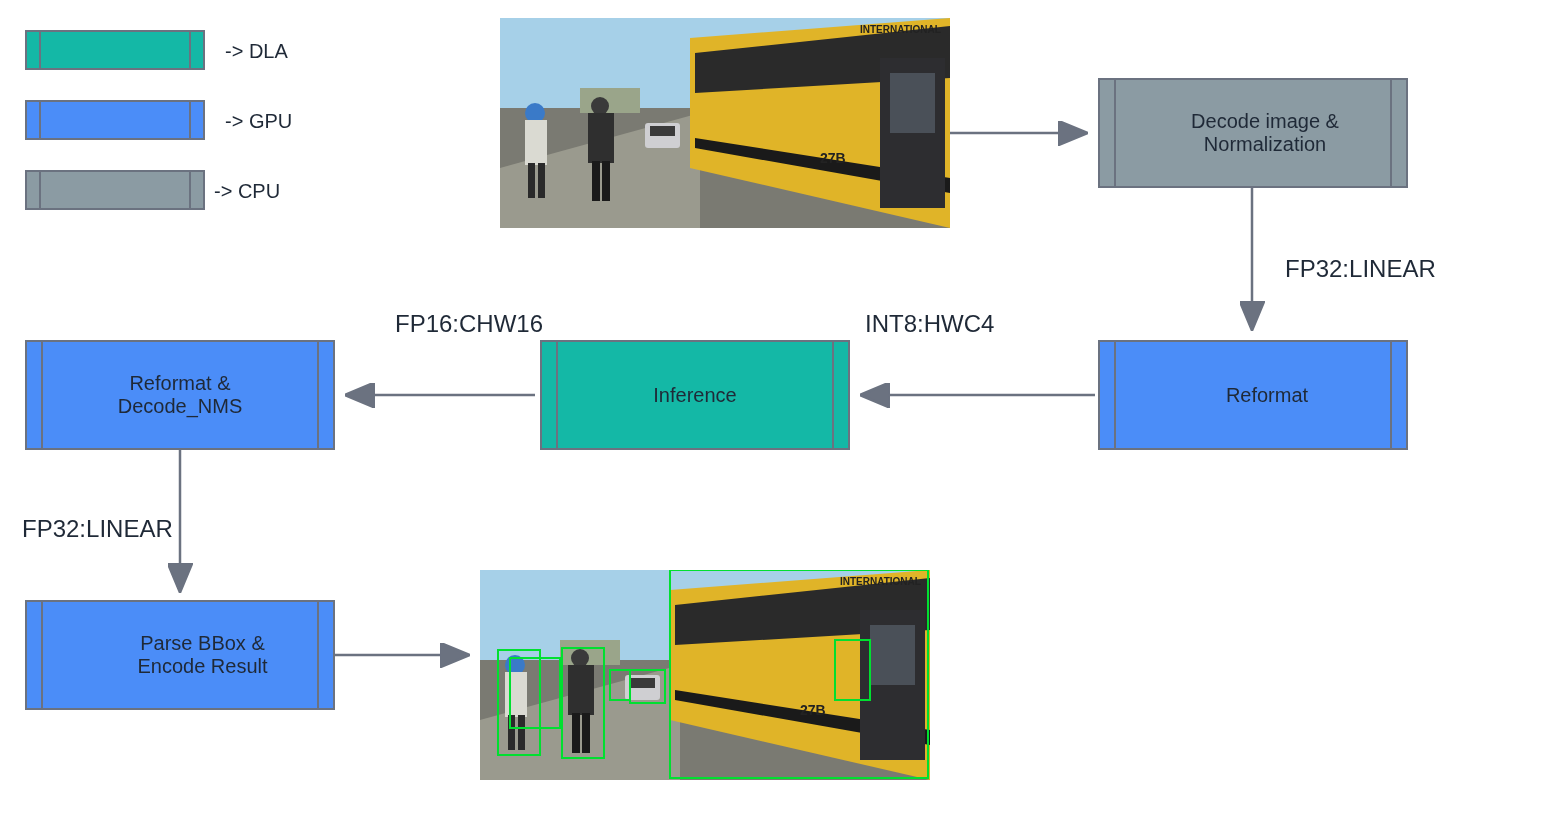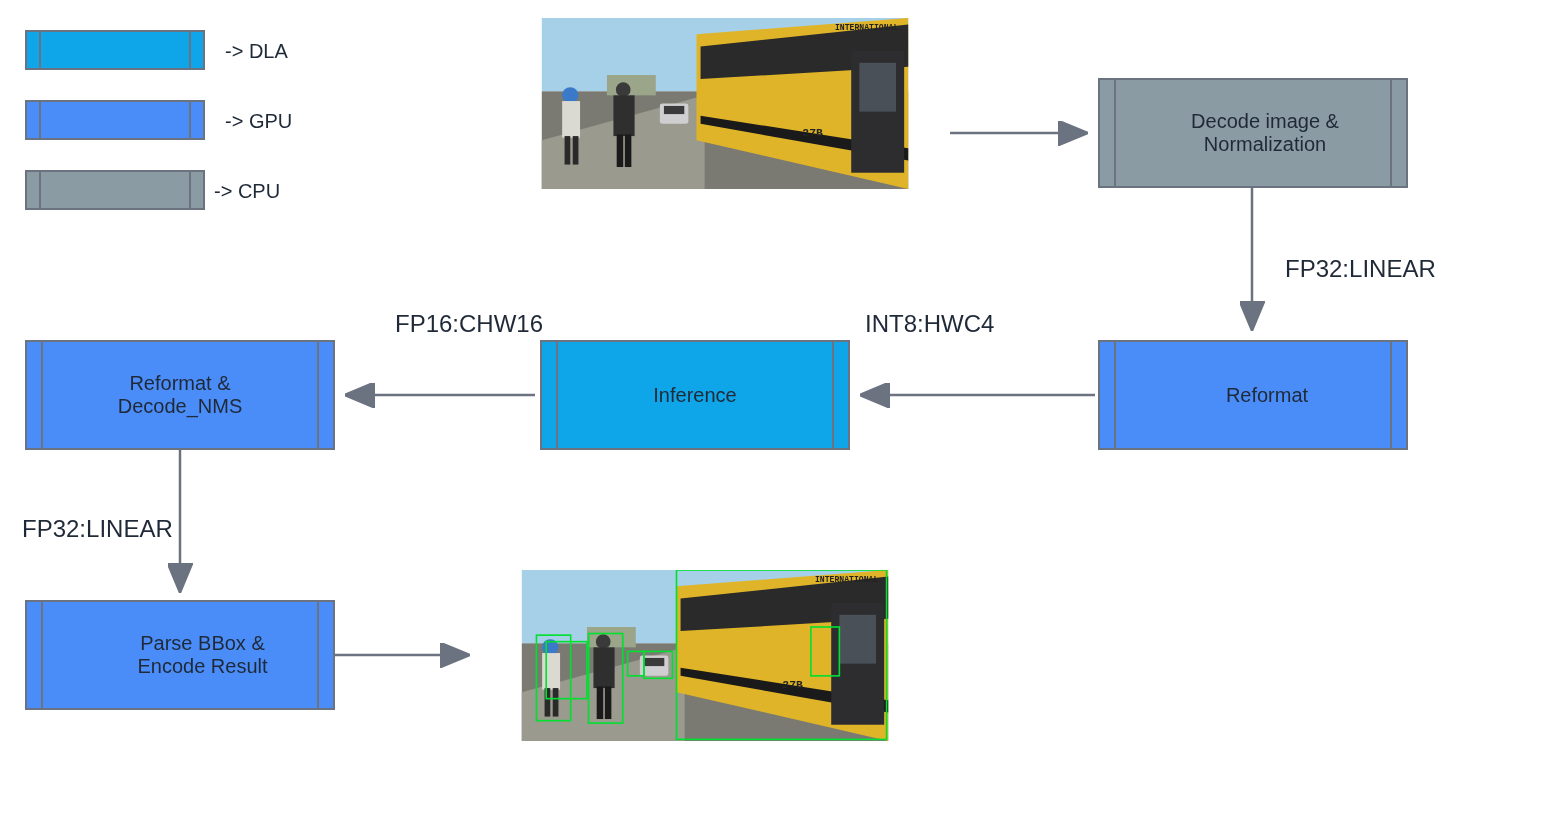--- a/index.html
+++ b/index.html
@@ -25,21 +25,21 @@
   .box::before, .box::after {
     content: '';
     position: absolute;
     top: 0;
     bottom: 0;
     width: 2px;
     background: #6b7280;
   }
   .box::before { left: 14px; }
   .box::after { right: 14px; }
-  .dla { background: #0ea5e9; }
+  .dla { background: #14b8a6; }
   .gpu { background: #4b8df8; }
   .cpu { background: #8b9ba3; }
   .legend-box {
     position: absolute;
     width: 180px;
     height: 40px;
     border: 2px solid #6b7280;
   }
   .legend-box::before, .legend-box::after {
     content: '';
@@ -58,23 +58,22 @@
   }
   .edge-label {
     position: absolute;
     font-size: 24px;
     color: #1f2937;
     white-space: nowrap;
   }
   .photo {
     position: absolute;
     width: 450px;
-    height: 171px;
+    height: 210px;
     overflow: hidden;
-    font-family: Liberation Mono, monospace;
   }
   .photo svg { width: 100%; height: 100%; display: block; }
   .arrow {
     position: absolute;
     stroke: #6b7280;
     fill: #6b7280;
   }
 </style>
 </head>
 <body>

